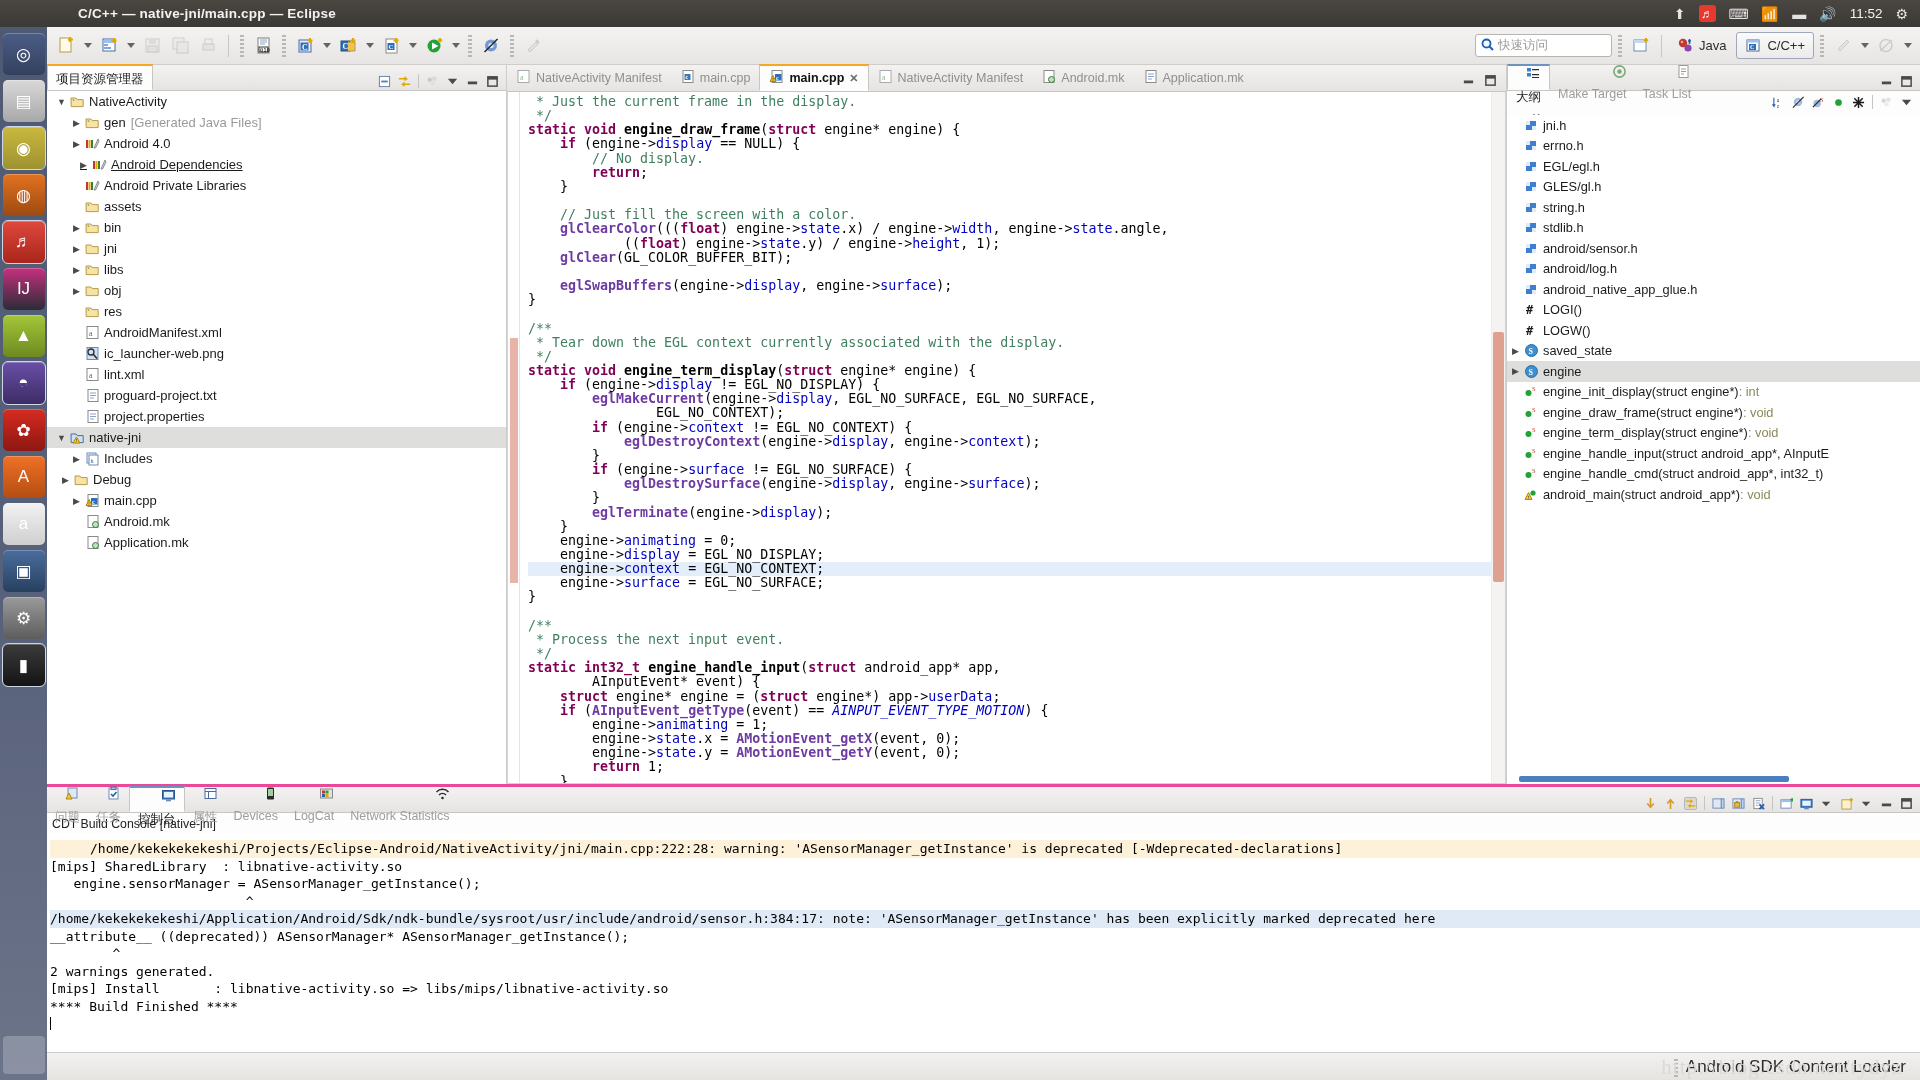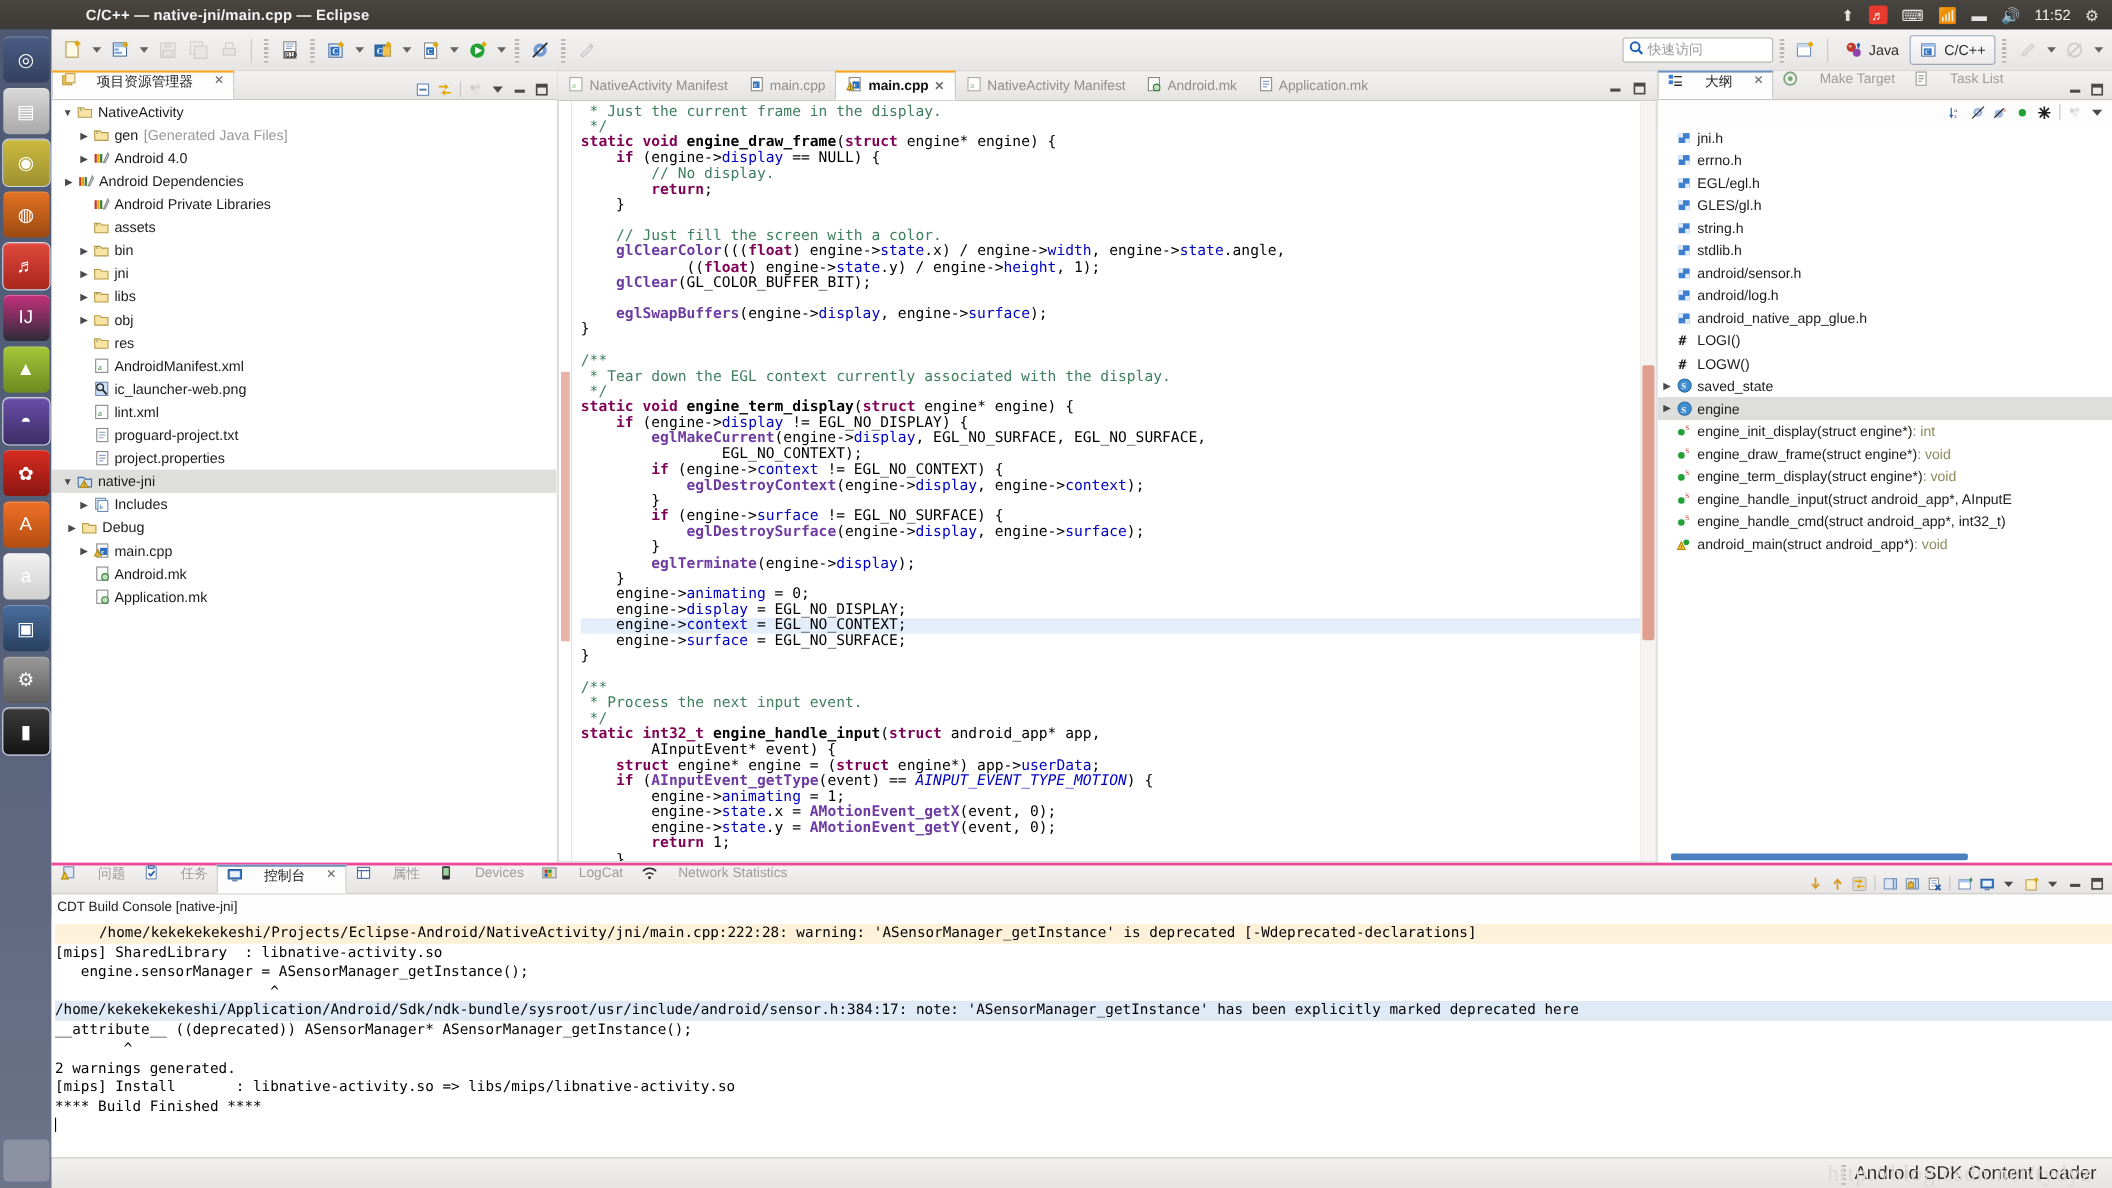--- a/index.html
+++ b/index.html
@@ -78,22 +78,22 @@
   #main { flex: 1; display: flex; min-height: 0; }
 
   
   .view { background: #fdfdfd; display: flex; flex-direction: column; min-height: 0; }
   .view-tabs {
     height: 26px; background: linear-gradient(to bottom,#f3f2f1,#e6e4e2);
     display: flex; align-items: flex-end; position: relative;
     border-bottom: 1px solid #c8c6c2;
   }
   .vtab {
-    height: 26px; display: flex; align-items: flex-start; gap: 19px; padding: 0 8px;
-    font-size: 12.5px; color: #9d9d9d;
+    height: 26px; display: flex; align-items: flex-end; gap: 5px; padding: 0 8px;
+    font-size: 12.5px; color: #9d9d9d; flex-direction: column;
   }
   .vtab.active { background: #fdfdfd; color: #1d1d1d;
     border-left: 1px solid #c8c6c2; border-right: 1px solid #c8c6c2;
     border-top: 2px solid #f5a623; border-bottom: 1px solid #fdfdfd; }
   .vtab.active.blue { border-top: 2px solid #6f92c0; }
   .vtab-x { font-size: 11px; color: #6d6d6d; }
   .vtools { margin-left: auto; display: flex; align-items: center; gap: 7px; padding: 0 7px 2px 7px; }
   .mini { width: 13px; height: 13px; }
   .view-body { flex: 1; overflow: hidden; position: relative; background: #fff; }
 
@@ -434,21 +434,21 @@
               <span class="ticonbox">
                 <svg width="15" height="15" viewBox="0 0 15 15">
                   <rect x="1" y="4" width="2" height="8" fill="#c0392b"></rect>
                   <rect x="3.5" y="4" width="2" height="8" fill="#e0a800"></rect>
                   <rect x="6" y="4" width="2" height="8" fill="#3a7d3a"></rect>
                   <path d="M9 12 l4-9 1 2 -3.5 7z" fill="#d9d9d9" stroke="#8a8a8a"></path>
                 </svg>
               </span>
               <span>Android 4.0</span>
             </div>
-            <div class="trow" style="padding-left: 9px;">
+            <div class="trow" style="padding-left: 30px; text-decoration: underline;">
               <span class="arrow closed"></span>
               <span class="ticonbox">
                 <svg width="15" height="15" viewBox="0 0 15 15">
                   <rect x="1" y="4" width="2" height="8" fill="#c0392b"></rect>
                   <rect x="3.5" y="4" width="2" height="8" fill="#e0a800"></rect>
                   <rect x="6" y="4" width="2" height="8" fill="#3a7d3a"></rect>
                   <path d="M9 12 l4-9 1 2 -3.5 7z" fill="#d9d9d9" stroke="#8a8a8a"></path>
                 </svg>
               </span>
               <span>Android Dependencies</span>

